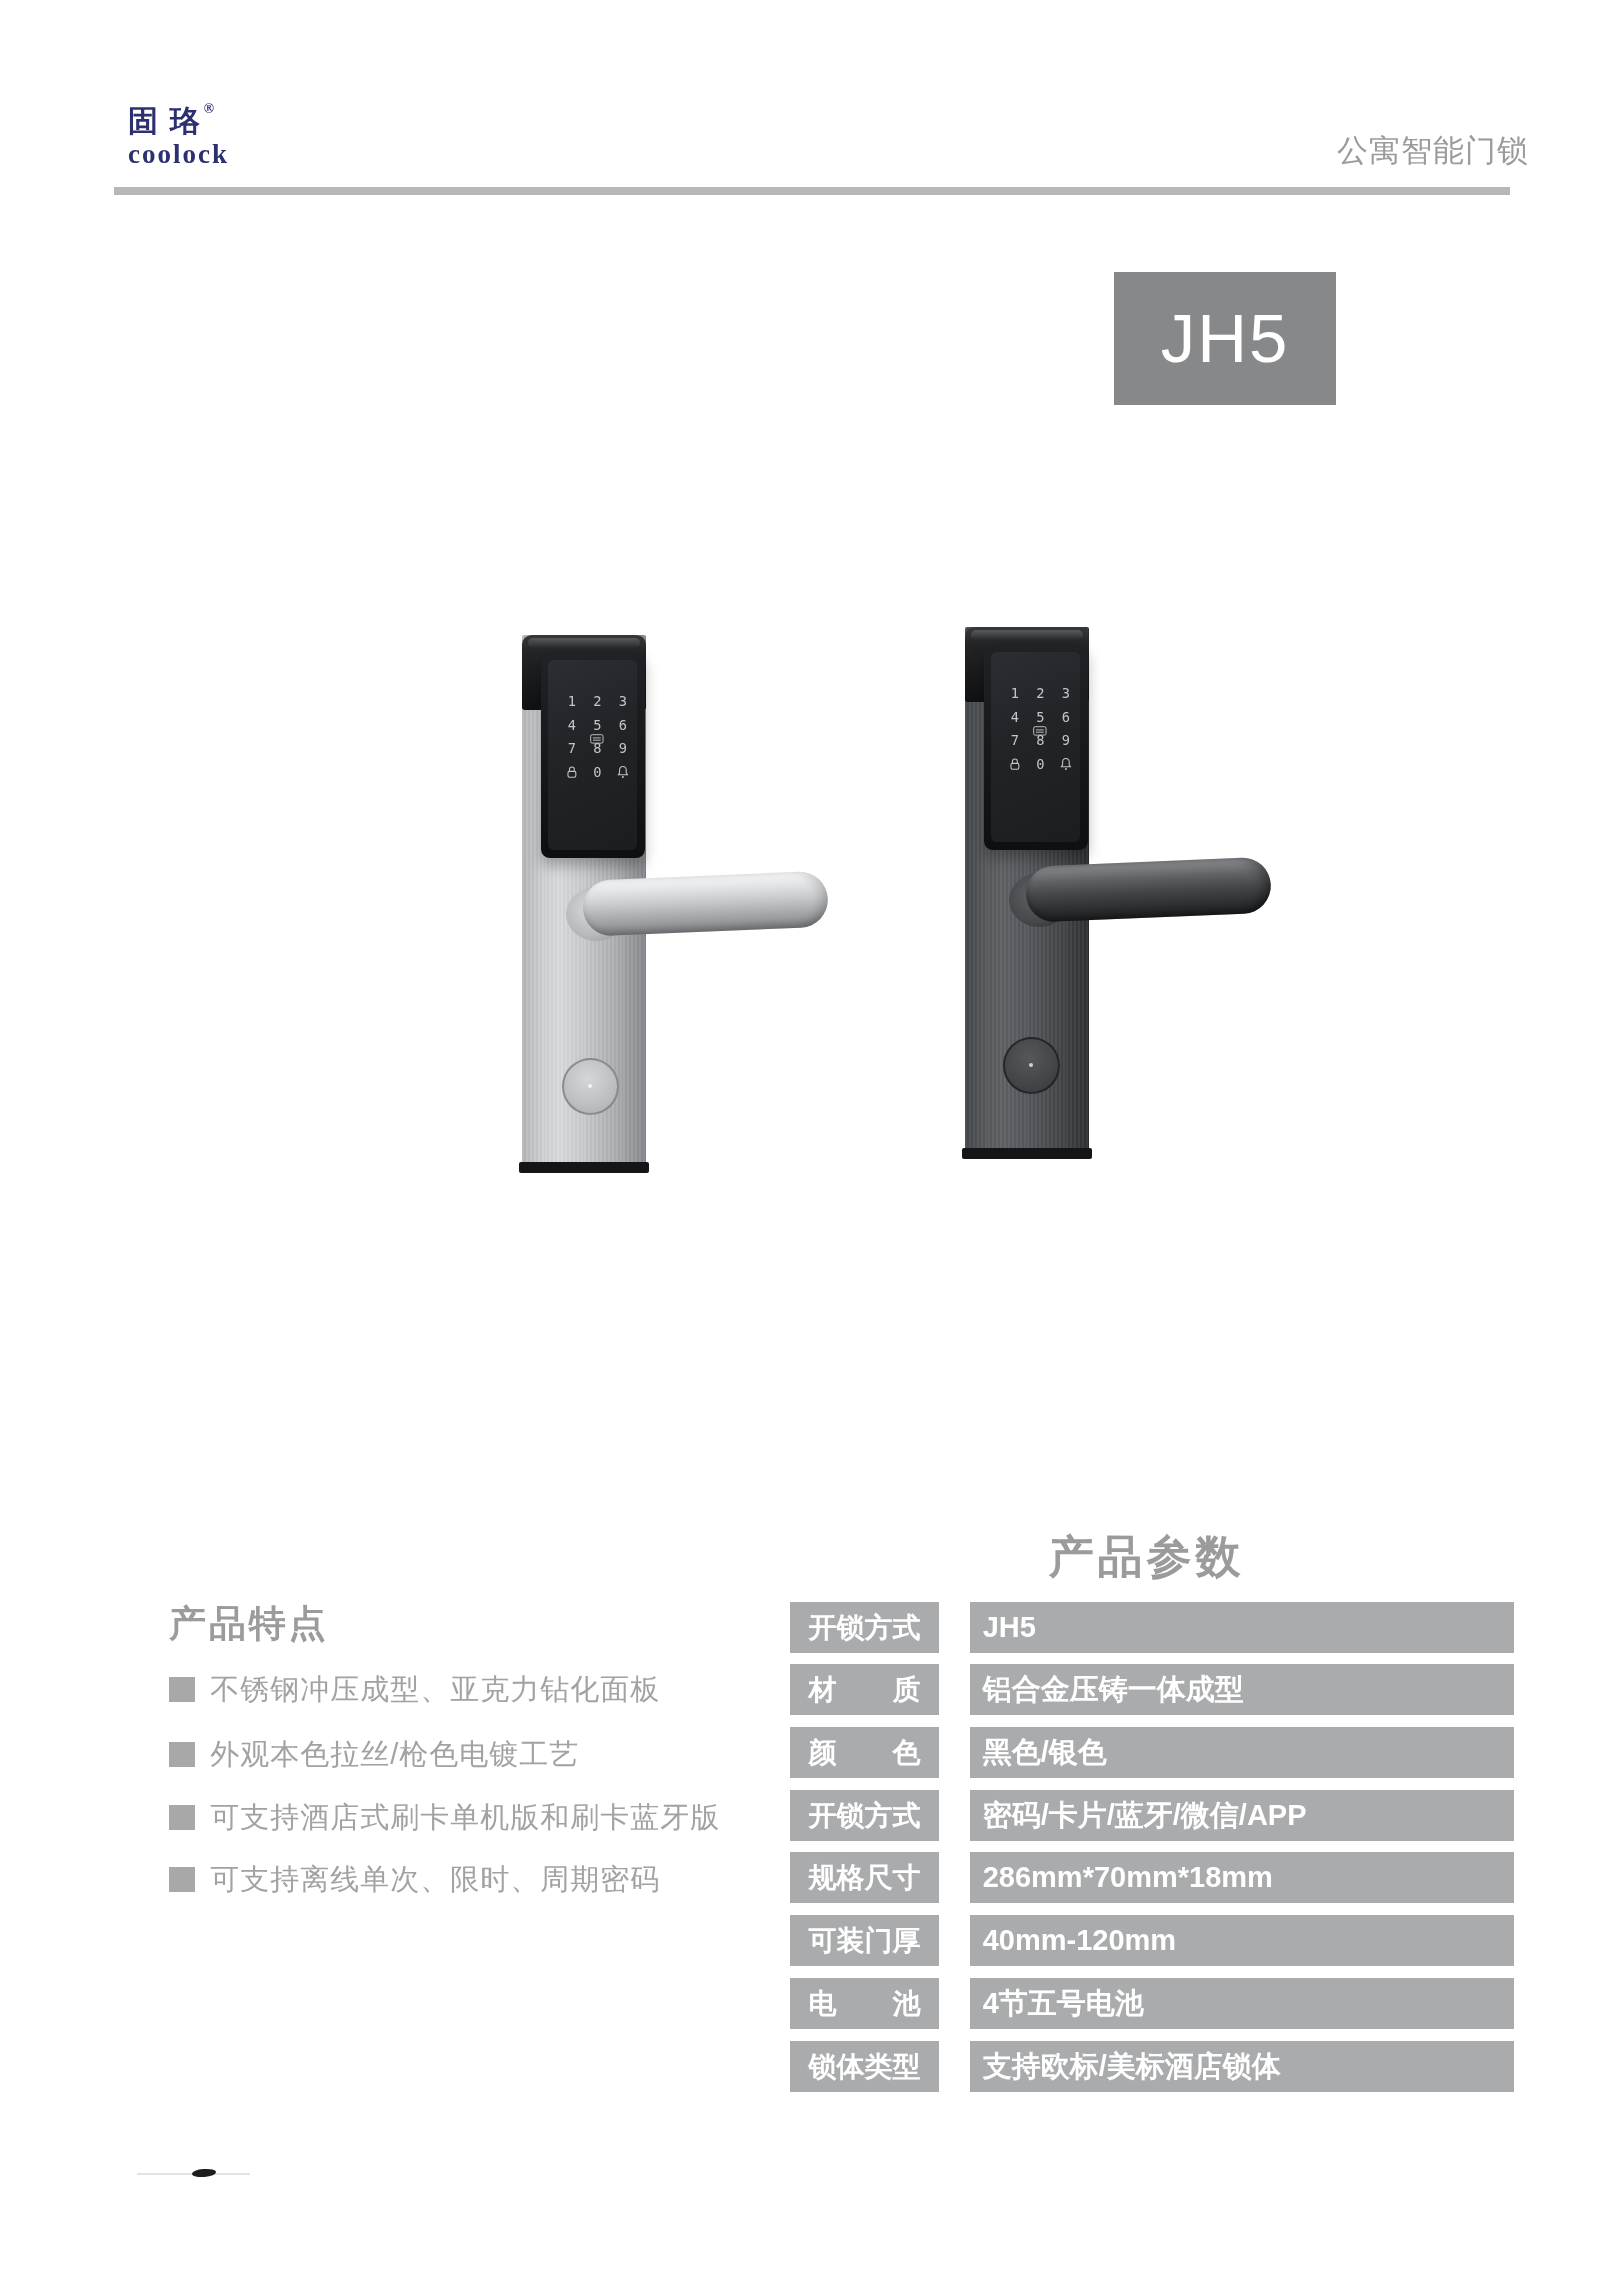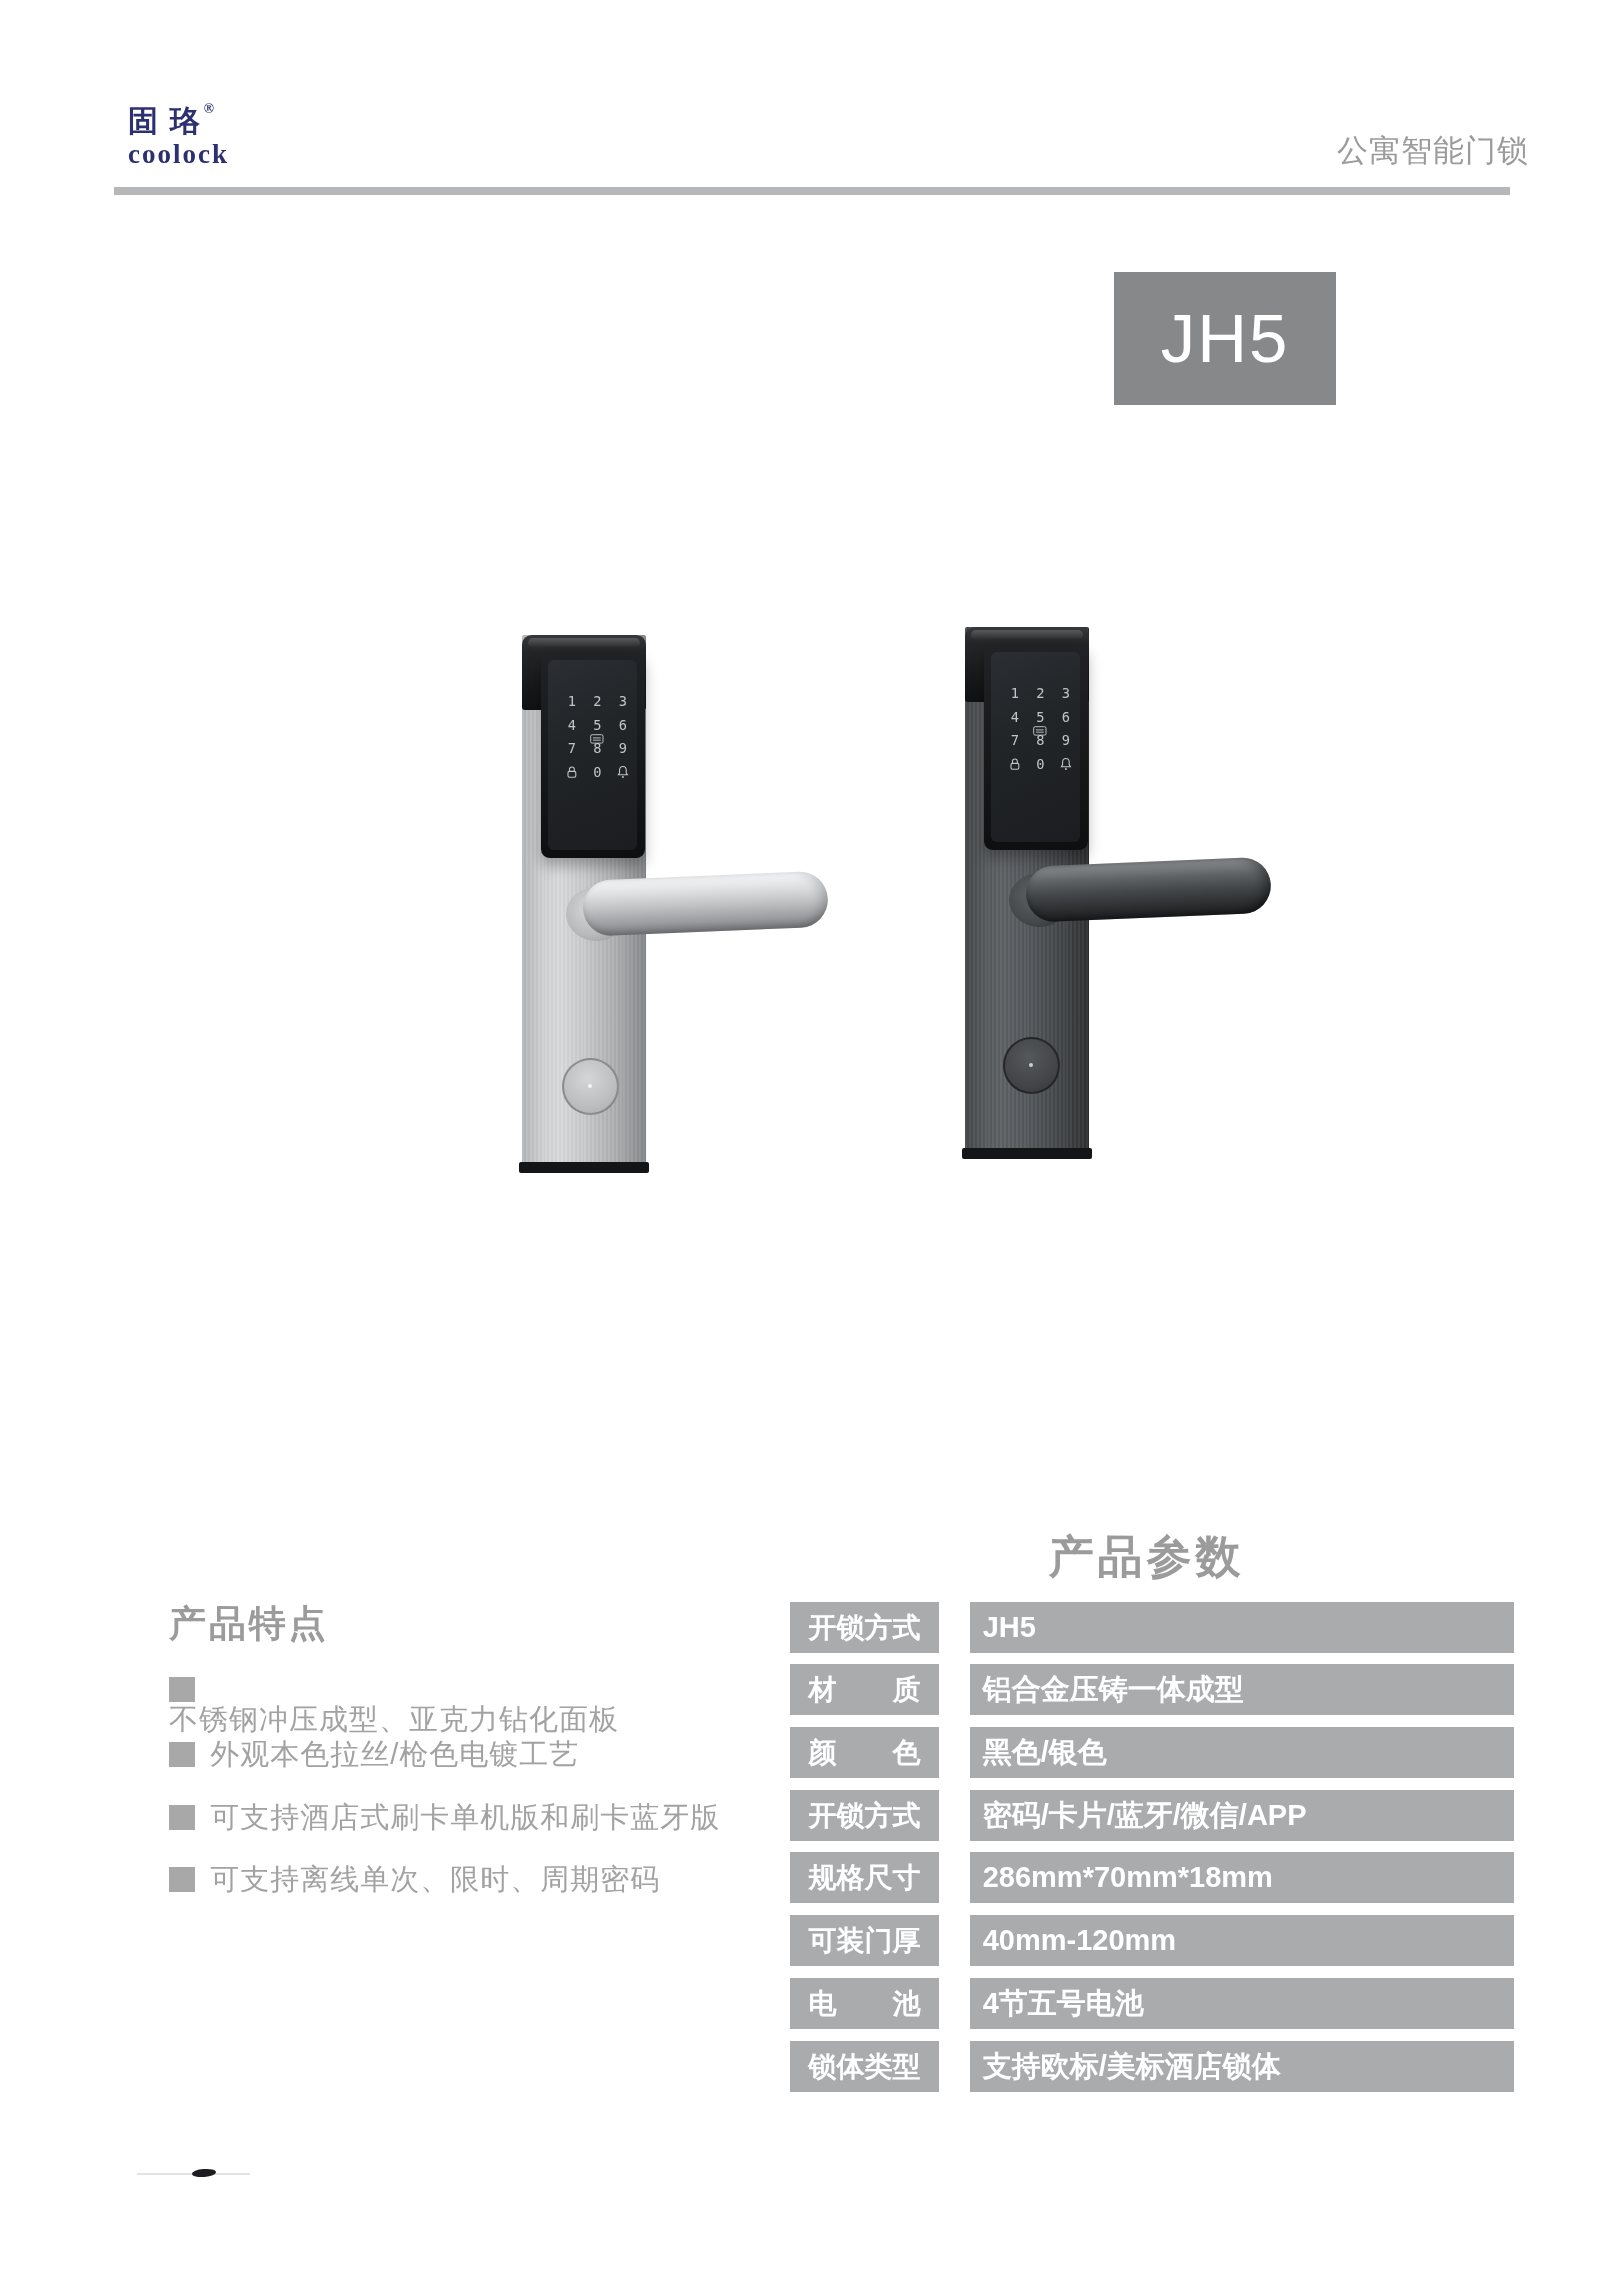--- a/index.html
+++ b/index.html
@@ -68,21 +68,21 @@
   .silver .knob::after{background:#f4f4f5;}
   .dark .knob::after{background:#cfd0d2;}
   .base{position:absolute;left:-2.9px;width:130px;height:10.8px;z-index:2;border-radius:2px;background:#141517;}
   .silver .base{top:529px;}
   .dark .base{top:523px;}
   
   .features-title{position:absolute;left:169px;top:1588px;font-size:37px;font-weight:700;color:#9b9b9b;letter-spacing:2.9px;margin-top:11px;}
   .feature-item{position:absolute;left:169px;display:flex;align-items:flex-start;}
   .feature-item .sq{width:25.5px;height:25.5px;background:#a8a8a8;margin-right:15.7px;margin-top:4.9px;flex:none;}
   .feature-item .txt{font-size:29px;color:#a2a2a2;letter-spacing:1px;line-height:35px;white-space:nowrap;}
-  .fi-0{top:1672px;flex-direction:column;} .fi-1{top:1737px;text-align:right;} .fi-2{top:1800px;} .fi-3{top:1862px;}
+  .fi-0{top:1672px;} .fi-1{top:1737px;text-align:right;} .fi-2{top:1800px;} .fi-3{top:1862px;}
   
   .params-title{position:absolute;left:970px;top:1527px;width:353px;text-align:center;
     font-size:45px;font-weight:700;color:#9b9b9b;letter-spacing:3.9px;}
   .param-row{position:absolute;left:790px;height:51px;}
   .param-label{position:absolute;left:0;top:0;width:149px;height:51px;background:#a9abad;
     display:flex;align-items:center;justify-content:center;
     color:#ffffff;font-size:28px;font-weight:700;white-space:pre;}
   .param-value{position:absolute;left:180px;top:0;width:544px;height:51px;background:#a9abad;
     display:flex;align-items:center;color:#ffffff;font-size:29px;font-weight:700;
     padding-left:12.7px;box-sizing:border-box;white-space:nowrap;}

